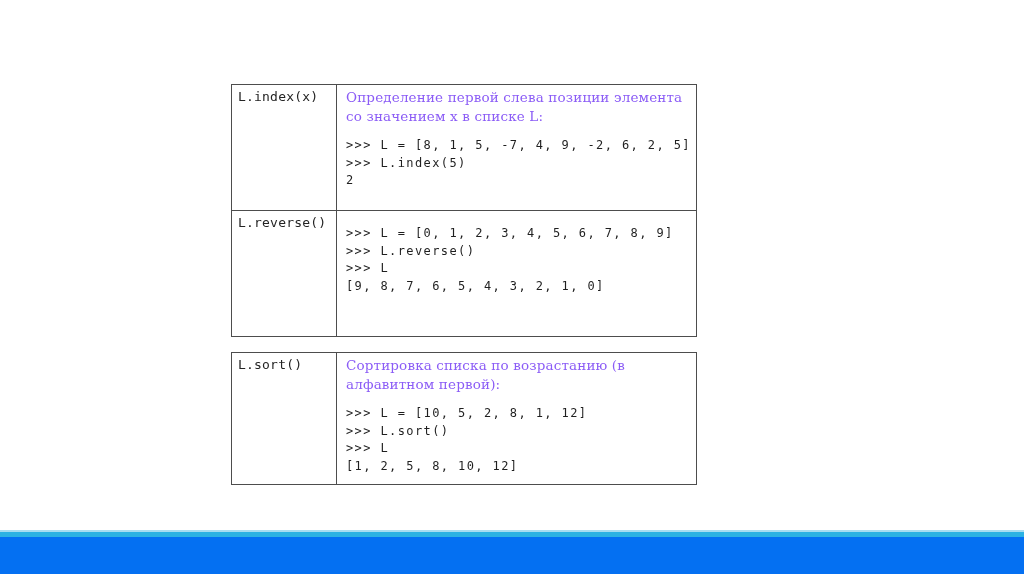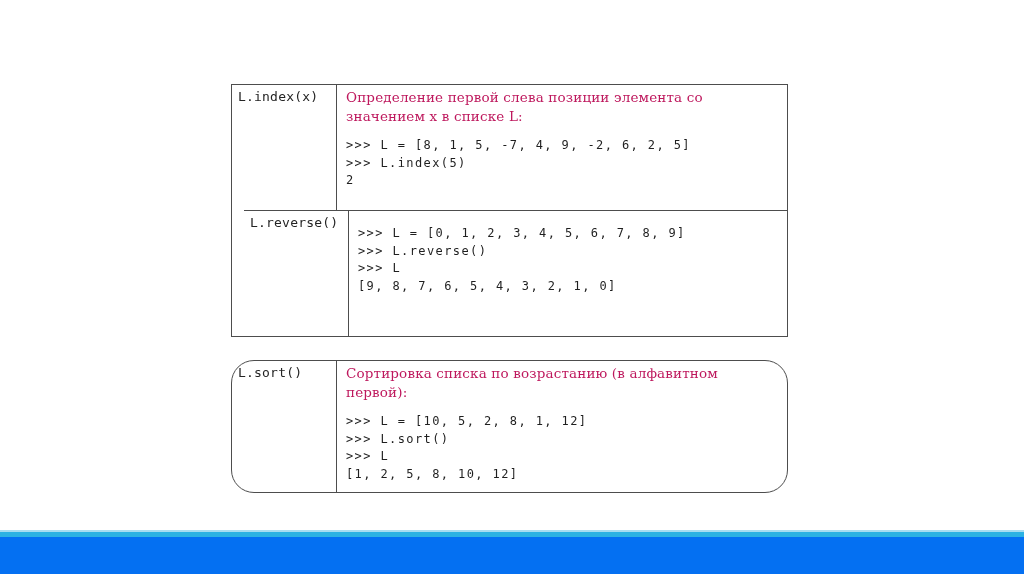--- a/index.html
+++ b/index.html
@@ -7,31 +7,31 @@
     position: relative;
     width: 1024px;
     height: 574px;
     background: #ffffff;
     overflow: hidden;
     font-family: "DejaVu Serif", "Liberation Serif", serif;
   }
   .method-table {
     position: absolute;
     left: 231px;
-    width: 557px;
+    width: 466px;
     border: 1px solid #4d4d4d;
     box-sizing: border-box;
     background: #ffffff;
   }
   .table-1 { top: 84px; }
-  .table-2 { top: 360px; border-radius: 23px; }
+  .table-2 { top: 352px; }
   .trow { display: flex; box-sizing: border-box; }
   .trow + .trow { border-top: 1px solid #4d4d4d; }
   .row-h1 { height: 125px; }
-  .row-h2 { height: 126px; margin-left: 12px; }
+  .row-h2 { height: 126px; }
   .row-h3 { height: 131px; }
   .cell { box-sizing: border-box; }
   .method-cell {
     width: 105px;
     flex: 0 0 105px;
     border-right: 1px solid #4d4d4d;
     padding: 4px 4px 0 6px;
     font-family: "DejaVu Sans Mono", "Liberation Mono", monospace;
     font-size: 13px;
     letter-spacing: 0.2px;
@@ -39,21 +39,21 @@
   }
   .detail-cell {
     flex: 1;
     padding: 3px 8px 0 9px;
     overflow: hidden;
   }
   .desc {
     font-size: 13.5px;
     line-height: 1.42;
     letter-spacing: 0.15px;
-    color: #be185d;
+    color: #8b5cf6;
   }
   .code {
     font-family: "DejaVu Sans Mono", "Liberation Mono", monospace;
     font-size: 12px;
     letter-spacing: 1.4px;
     line-height: 17.5px;
     margin: 11px 0 0 0;
     white-space: pre;
     color: #1f1f1f;
   }

